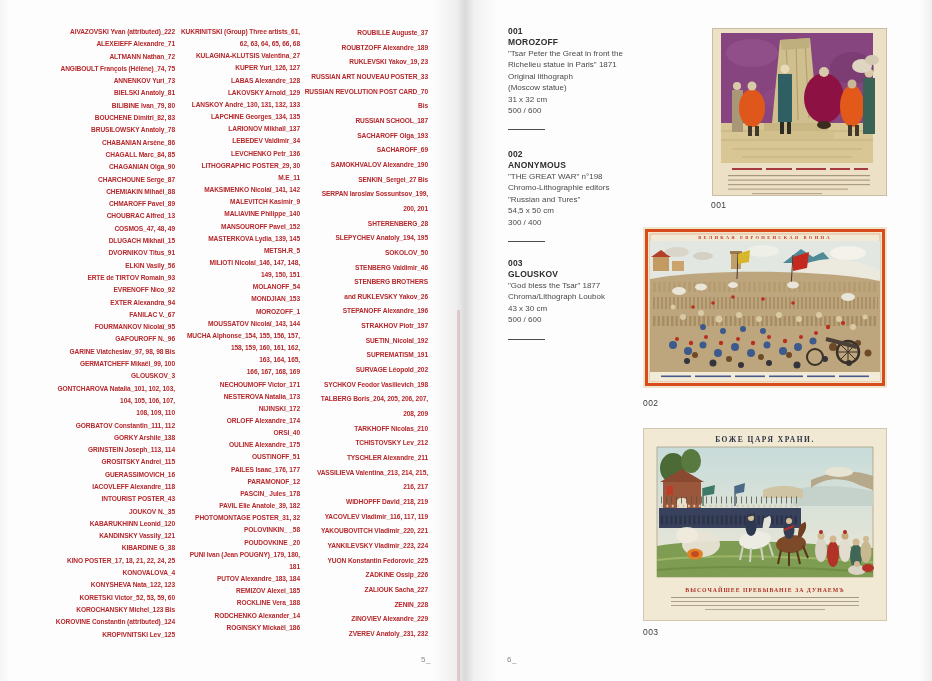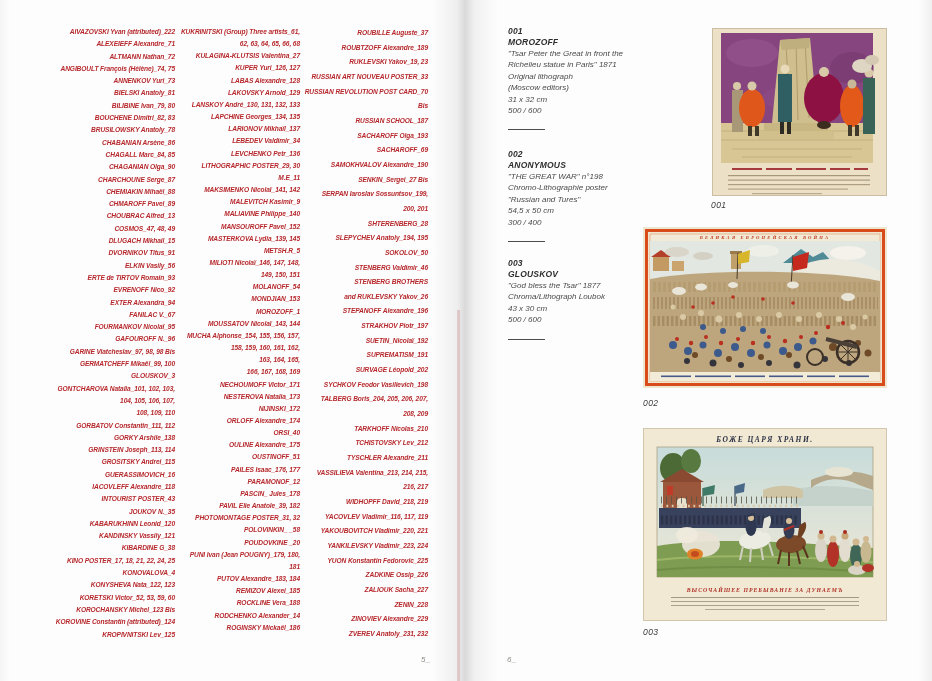--- a/index.html
+++ b/index.html
@@ -1,18 +1,18 @@
 <!DOCTYPE html>
 <html style="--index-red: #b6282c; --lot-heading: #2e2e2e; --lot-body: #4a4a4a; --caption-text: #3a3a3a; --page-number: #8f8b84; --divider: #4c4c4c;"><head>
 <meta charset="utf-8">
 <style>
   html,body{margin:0;padding:0;background:#ffffff;}
   .spread{position:relative;width:932px;height:681px;background:#fdfdfd;overflow:hidden;
           font-family:"Liberation Sans",sans-serif;}
-  .page{position:absolute;inset:0;font-style:italic;}
+  .page{position:absolute;inset:0;}
   
   .index-col{position:absolute;top:26px;text-align:right;font-weight:bold;
              color:var(--index-red,#b6282c);font-size:6.6px;letter-spacing:-0.1px;}
   .index-col .line{white-space:nowrap;}
   .col1{left:20px;width:155px;line-height:12.3px;}
   .col2{left:172px;width:128px;line-height:12.16px;}
   .col3{left:293px;width:135px;line-height:14.66px;}
   .pageno{position:absolute;top:655px;font-size:8px;color:var(--page-number,#8f8b84);letter-spacing:.5px;}
   .pageno-left{left:421px;}
   .pageno-right{left:507px;}
@@ -201,33 +201,33 @@
 
   <div class="page">
 
     <div class="lot lot1">
       <div class="lot-number">001</div>
       <div class="lot-artist">MOROZOFF</div>
       <div class="lot-details">
           <div class="line">"Tsar Peter the Great in front the</div>
           <div class="line">Richelieu statue in Paris" 1871</div>
           <div class="line">Original lithograph</div>
-          <div class="line">(Moscow editors)</div>
+          <div class="line">(Moscow statue)</div>
           <div class="line">31 x 32 cm</div>
           <div class="line">500 / 600</div>
         </div>
       <div class="lot-rule"></div>
     </div>
 
     <div class="lot lot2">
       <div class="lot-number">002</div>
       <div class="lot-artist">ANONYMOUS</div>
       <div class="lot-details">
           <div class="line">"THE GREAT WAR" n°198</div>
-          <div class="line">Chromo-Lithographie poster</div>
+          <div class="line">Chromo-Lithographie editors</div>
           <div class="line">"Russian and Tures"</div>
           <div class="line">54,5 x 50 cm</div>
           <div class="line">300 / 400</div>
         </div>
       <div class="lot-rule"></div>
     </div>
 
     <div class="lot lot3">
       <div class="lot-number">003</div>
       <div class="lot-artist">GLOUSKOV</div>

